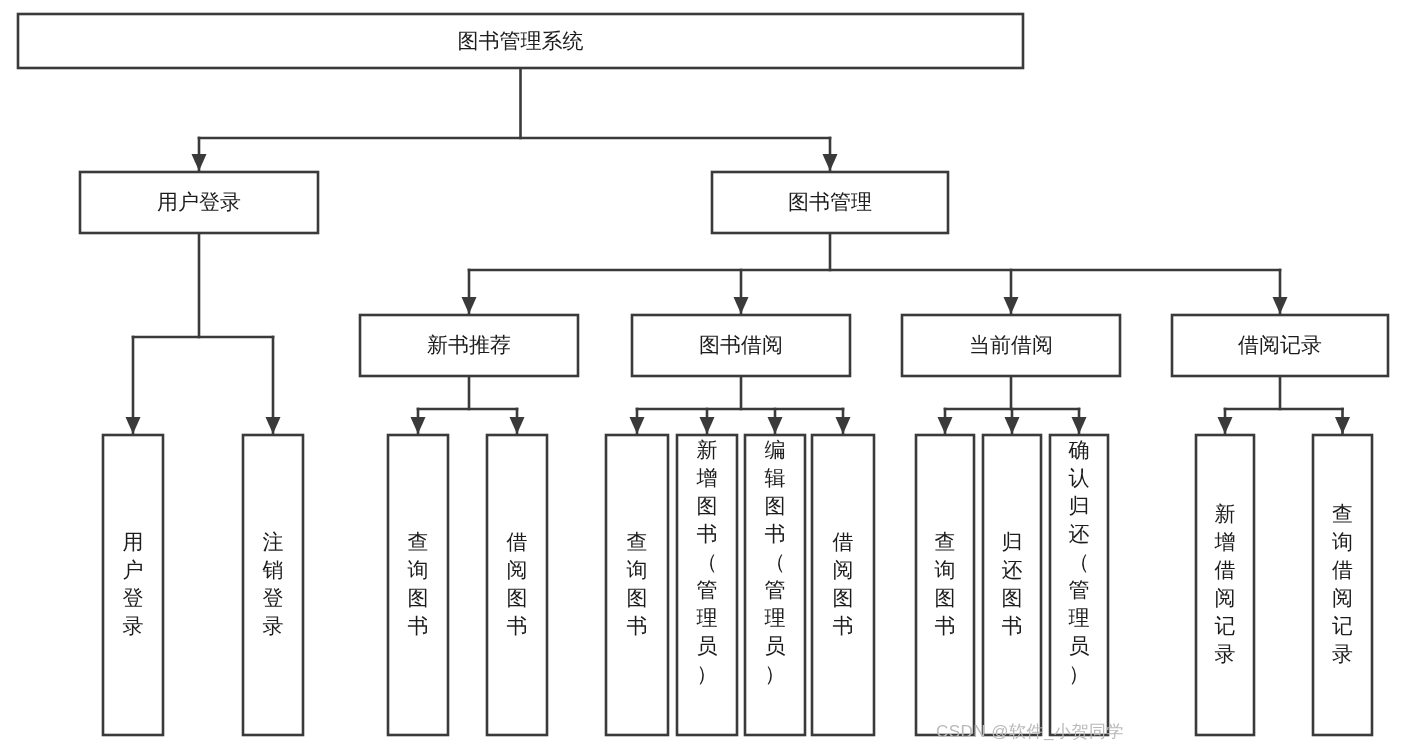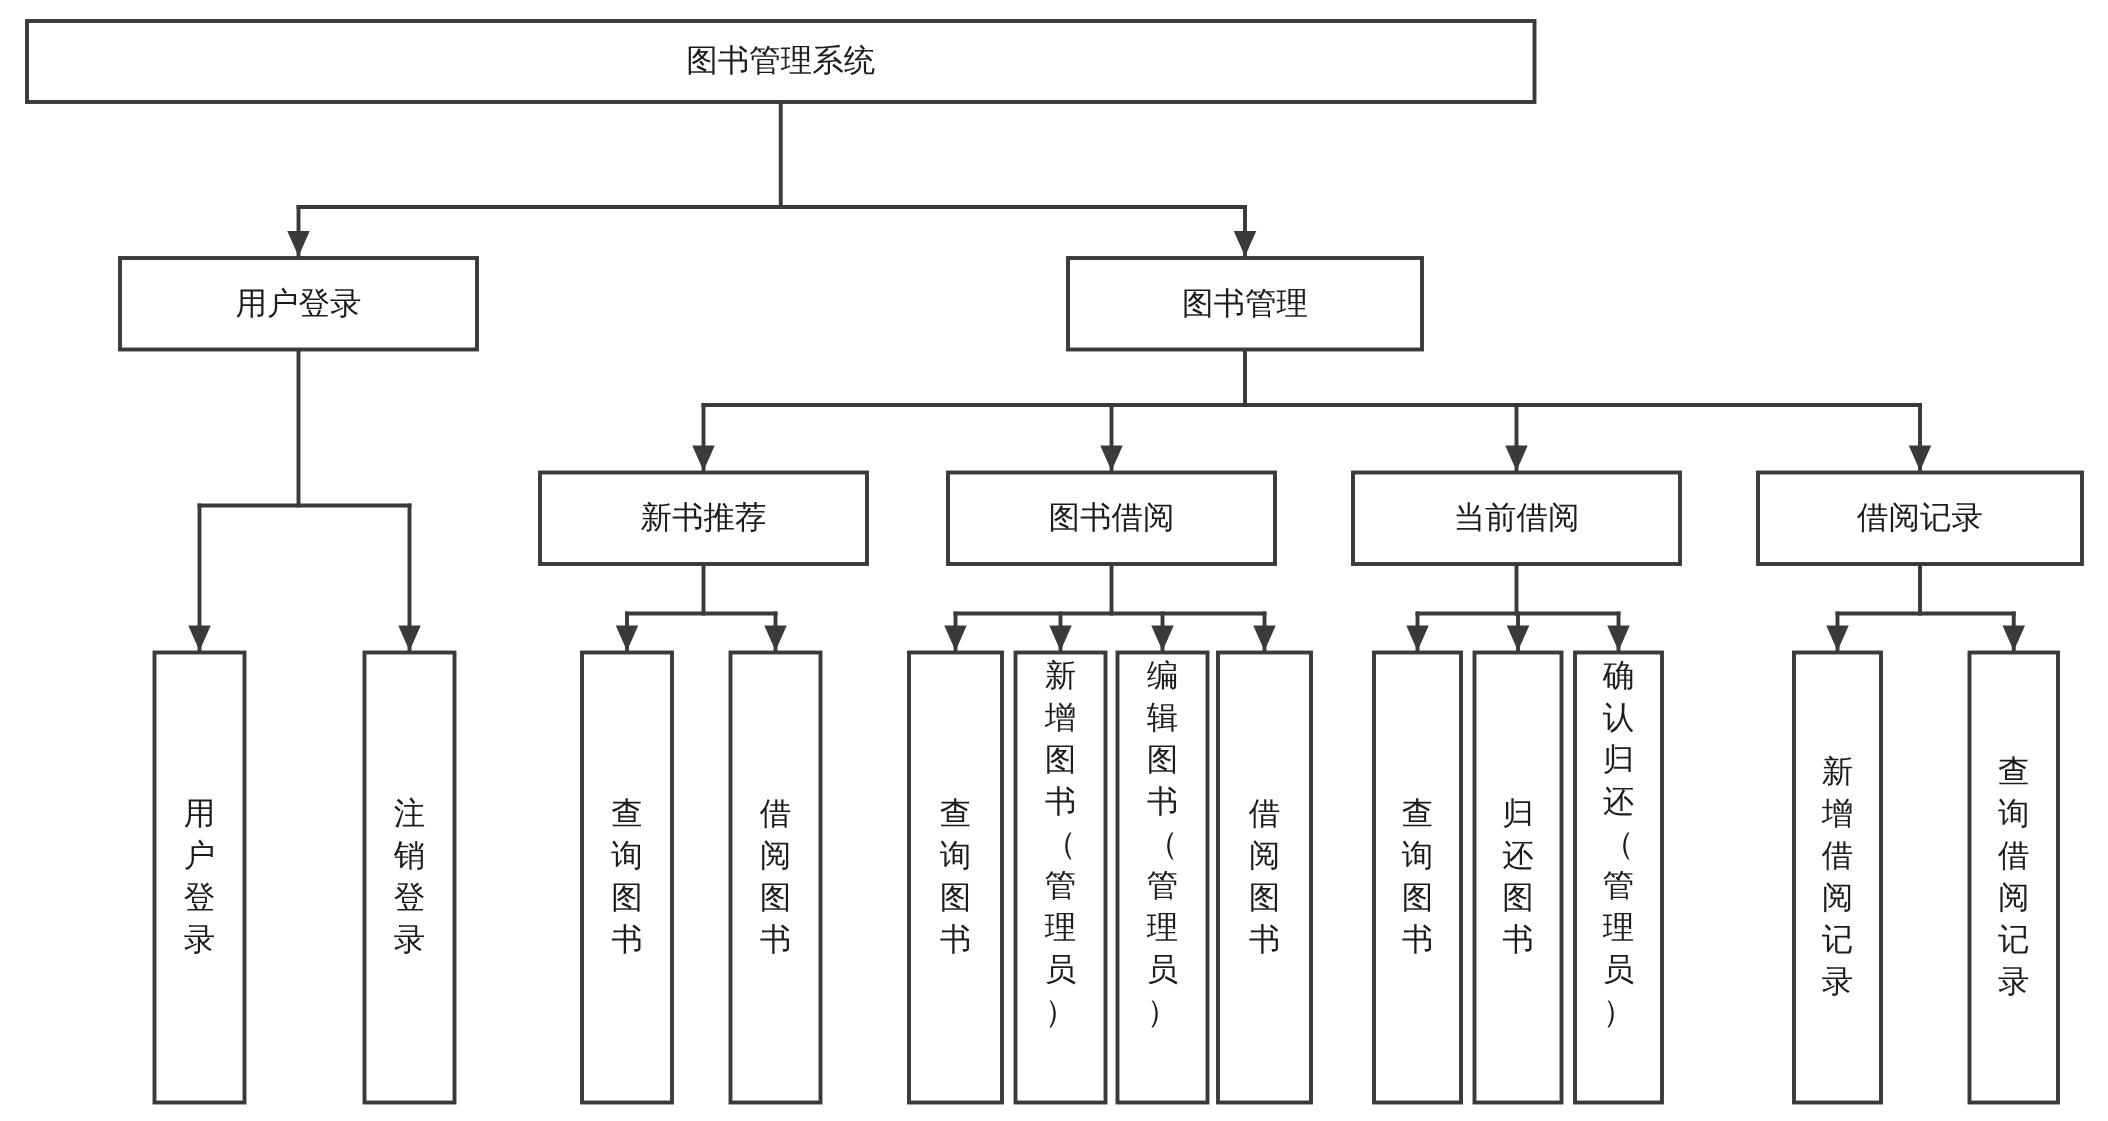--- a/index.html
+++ b/index.html
@@ -203,13 +203,14 @@
           <rect x="1196" y="435" width="58" height="300" class="node-box"></rect>
           <text x="1225" y="0" class="node-label-v"><tspan x="1225" y="521">新</tspan><tspan x="1225" y="549">增</tspan><tspan x="1225" y="577">借</tspan><tspan x="1225" y="605">阅</tspan><tspan x="1225" y="633">记</tspan><tspan x="1225" y="661">录</tspan></text>
         </g>
         <g>
           <rect x="1313" y="435" width="59" height="300" class="node-box"></rect>
           <text x="1342.5" y="0" class="node-label-v"><tspan x="1342.5" y="521">查</tspan><tspan x="1342.5" y="549">询</tspan><tspan x="1342.5" y="577">借</tspan><tspan x="1342.5" y="605">阅</tspan><tspan x="1342.5" y="633">记</tspan><tspan x="1342.5" y="661">录</tspan></text>
         </g>
       </g>
   </svg>
 
+  <div class="watermark">CSDN @软件_小贺同学</div>
 </div>
 
 </body></html>

